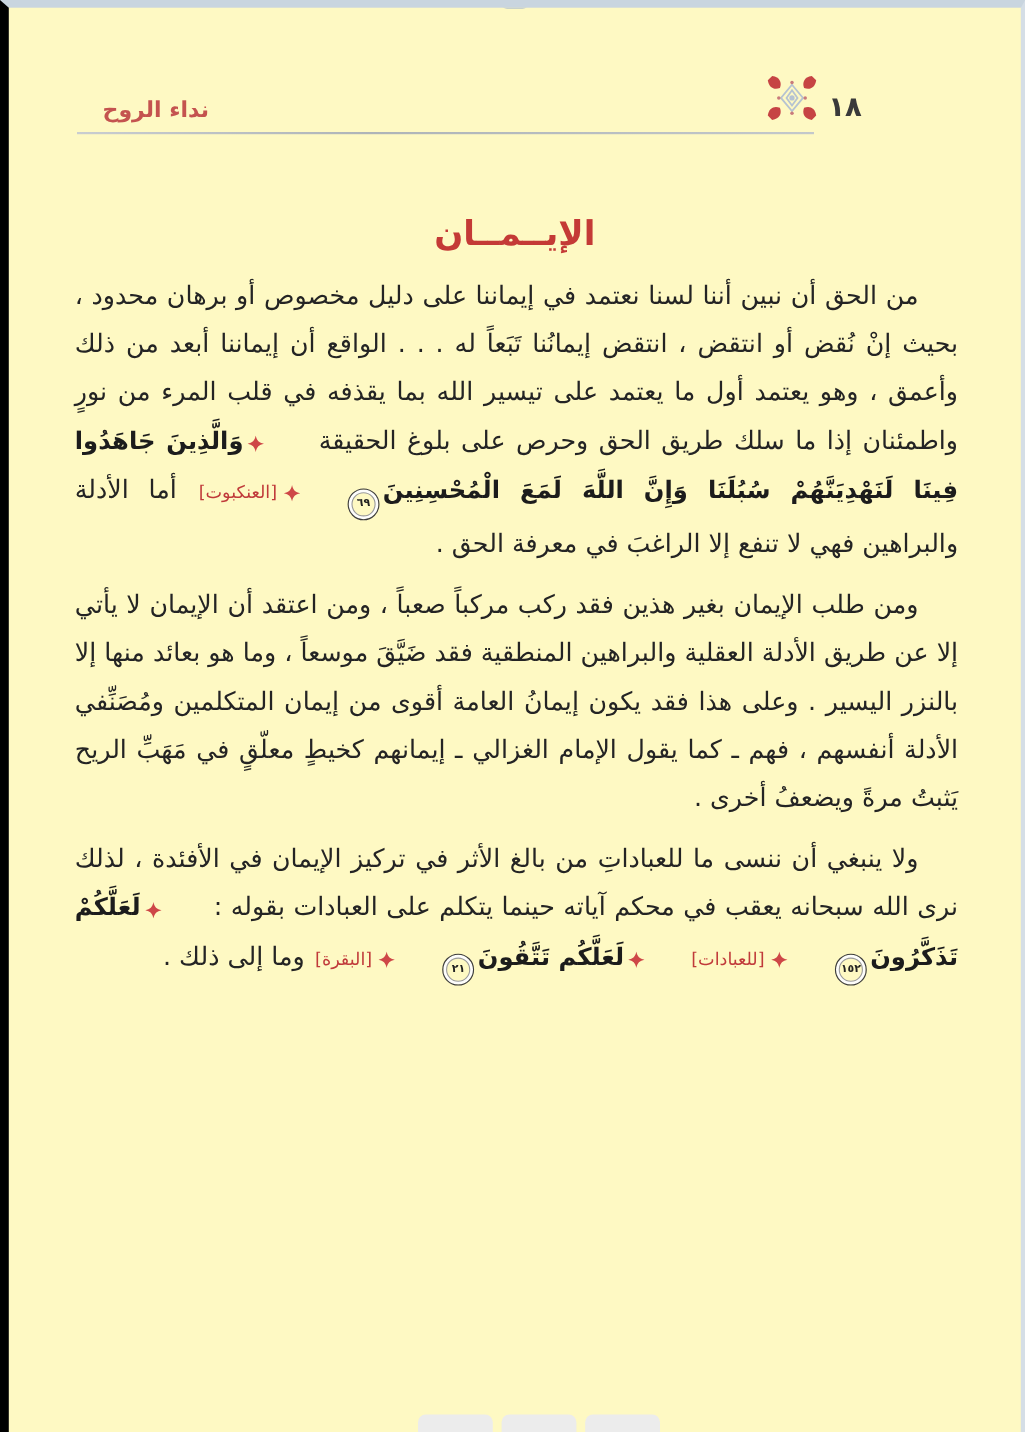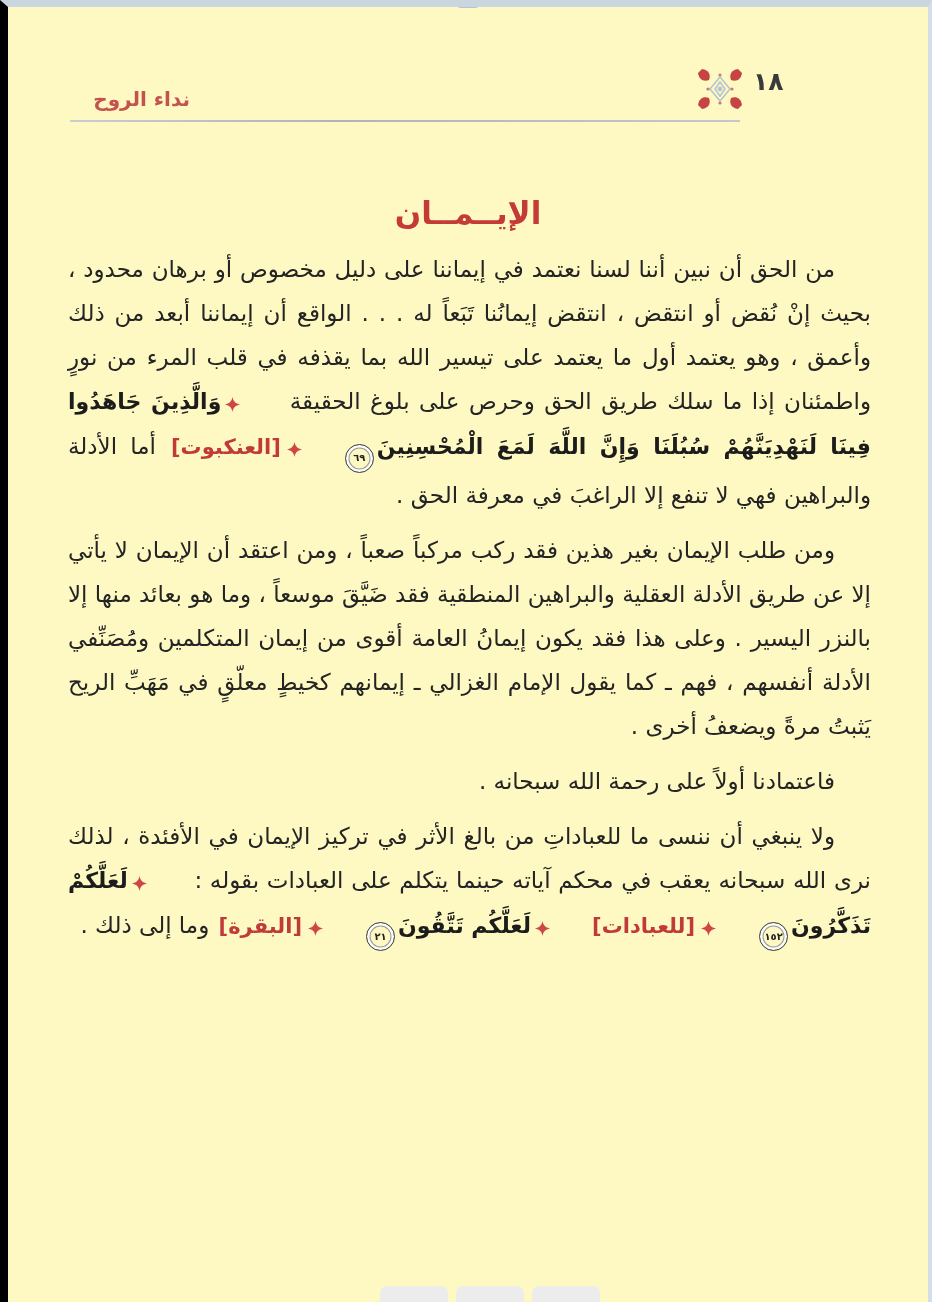--- a/index.html
+++ b/index.html
@@ -25,21 +25,21 @@
     border-radius:0 0 6px 6px;
   }
   
   .book-title{
     position:absolute;top:80px;right:738px;left:auto;
     font-size:20px;font-weight:700;color:#c4534f;
     white-space:nowrap;
   }
   .pagenum-group{
     position:absolute;top:60px;left:688px;
-    display:flex;align-items:flex-start;gap:9px;direction:ltr;
+    display:flex;align-items:flex-end;gap:9px;direction:ltr;
   }
   .page-number{
     font-size:25px;font-weight:700;color:#3a3a3a;letter-spacing:2px;
   }
   .divider{
     position:absolute;top:113px;right:188px;left:62px;
     height:2px;background:linear-gradient(to left,#c3c8cb,#aeb4b8 60%,#c9cdd0);
   }
   
   .chapter-title{
@@ -51,21 +51,21 @@
   .body-text{
     position:absolute;top:240px;right:57px;left:60px;
     direction:rtl;
     text-align:justify;
     color:#242424;
     font-size:23px;line-height:44px;
   }
   .body-text p{margin:0 0 11px 0;text-indent:36px;}
   .body-text p:last-child{margin-bottom:0;}
   .seg-quran{font-weight:700;font-size:22px;color:#1c1c1c;}
-  .seg-ref{color:#c03a3a;font-weight:700;font-size:21px;padding:0 2px;}
+  .seg-ref{color:#c03a3a;font-weight:400;font-size:16px;padding:0 2px;}
   .bracket{display:inline-block;vertical-align:-3px;margin:0 4px;line-height:0;}
   .ayah-medallion{
     display:inline-flex;align-items:center;justify-content:center;
     width:27px;height:27px;border-radius:50%;
     border:1.4px solid #3c3c3c;
     box-shadow:inset 0 0 0 2.5px #fdfdfb, inset 0 0 0 3.5px #9a9a9a;
     font-size:10px;line-height:1;color:#222;
     margin:0 3px;vertical-align:-7px;text-indent:0;font-weight:bold;
   }
   
@@ -115,21 +115,20 @@
 
   <h1 class="chapter-title">الإيــمــان</h1>
 
   <div class="body-text">
       <p><span class="seg-text">من الحق أن نبين أننا لسنا نعتمد في إيماننا على دليل مخصوص أو برهان محدود ، بحيث إنْ نُقض أو انتقض ، انتقض إيمانُنا تَبَعاً له . . . الواقع أن إيماننا أبعد من ذلك وأعمق ، وهو يعتمد أول ما يعتمد على تيسير الله بما يقذفه في قلب المرء من نورٍ واطمئنان إذا ما سلك طريق الحق وحرص على بلوغ الحقيقة </span><span class="bracket"><svg width="15" height="15" viewBox="0 0 14 14">
             <path d="M7,0 C7.8,4.2 9.8,6.2 14,7 C9.8,7.8 7.8,9.8 7,14 C6.2,9.8 4.2,7.8 0,7 C4.2,6.2 6.2,4.2 7,0 Z" fill="#ce4747"></path>
           </svg></span><span class="seg-quran">وَالَّذِينَ جَاهَدُوا فِينَا لَنَهْدِيَنَّهُمْ سُبُلَنَا وَإِنَّ اللَّهَ لَمَعَ الْمُحْسِنِينَ</span><span class="ayah-medallion">٦٩</span><span class="bracket"><svg width="15" height="15" viewBox="0 0 14 14">
             <path d="M7,0 C7.8,4.2 9.8,6.2 14,7 C9.8,7.8 7.8,9.8 7,14 C6.2,9.8 4.2,7.8 0,7 C4.2,6.2 6.2,4.2 7,0 Z" fill="#ce4747"></path>
           </svg></span><span class="seg-ref">[العنكبوت]</span><span class="seg-text"> أما الأدلة والبراهين فهي لا تنفع إلا الراغبَ في معرفة الحق .</span></p>
       <p><span class="seg-text">ومن طلب الإيمان بغير هذين فقد ركب مركباً صعباً ، ومن اعتقد أن الإيمان لا يأتي إلا عن طريق الأدلة العقلية والبراهين المنطقية فقد ضَيَّقَ موسعاً ، وما هو بعائد منها إلا بالنزر اليسير . وعلى هذا فقد يكون إيمانُ العامة أقوى من إيمان المتكلمين ومُصَنِّفي الأدلة أنفسهم ، فهم ـ كما يقول الإمام الغزالي ـ إيمانهم كخيطٍ معلّقٍ في مَهَبِّ الريح يَثبتُ مرةً ويضعفُ أخرى .</span></p>
-      <p><span class="seg-text">فاعتمادنا أولاً على رحمة الله سبحانه .</span></p>
       <p><span class="seg-text">ولا ينبغي أن ننسى ما للعباداتِ من بالغ الأثر في تركيز الإيمان في الأفئدة ، لذلك نرى الله سبحانه يعقب في محكم آياته حينما يتكلم على العبادات بقوله : </span><span class="bracket"><svg width="15" height="15" viewBox="0 0 14 14">
             <path d="M7,0 C7.8,4.2 9.8,6.2 14,7 C9.8,7.8 7.8,9.8 7,14 C6.2,9.8 4.2,7.8 0,7 C4.2,6.2 6.2,4.2 7,0 Z" fill="#ce4747"></path>
           </svg></span><span class="seg-quran">لَعَلَّكُمْ تَذَكَّرُونَ</span><span class="ayah-medallion">١٥٢</span><span class="bracket"><svg width="15" height="15" viewBox="0 0 14 14">
             <path d="M7,0 C7.8,4.2 9.8,6.2 14,7 C9.8,7.8 7.8,9.8 7,14 C6.2,9.8 4.2,7.8 0,7 C4.2,6.2 6.2,4.2 7,0 Z" fill="#ce4747"></path>
           </svg></span><span class="seg-ref">[للعبادات]</span><span class="bracket"><svg width="15" height="15" viewBox="0 0 14 14">
             <path d="M7,0 C7.8,4.2 9.8,6.2 14,7 C9.8,7.8 7.8,9.8 7,14 C6.2,9.8 4.2,7.8 0,7 C4.2,6.2 6.2,4.2 7,0 Z" fill="#ce4747"></path>
           </svg></span><span class="seg-quran">لَعَلَّكُم تَتَّقُونَ</span><span class="ayah-medallion">٢١</span><span class="bracket"><svg width="15" height="15" viewBox="0 0 14 14">
             <path d="M7,0 C7.8,4.2 9.8,6.2 14,7 C9.8,7.8 7.8,9.8 7,14 C6.2,9.8 4.2,7.8 0,7 C4.2,6.2 6.2,4.2 7,0 Z" fill="#ce4747"></path>
           </svg></span><span class="seg-ref">[البقرة]</span><span class="seg-text"> وما إلى ذلك .</span></p>
     </div>

